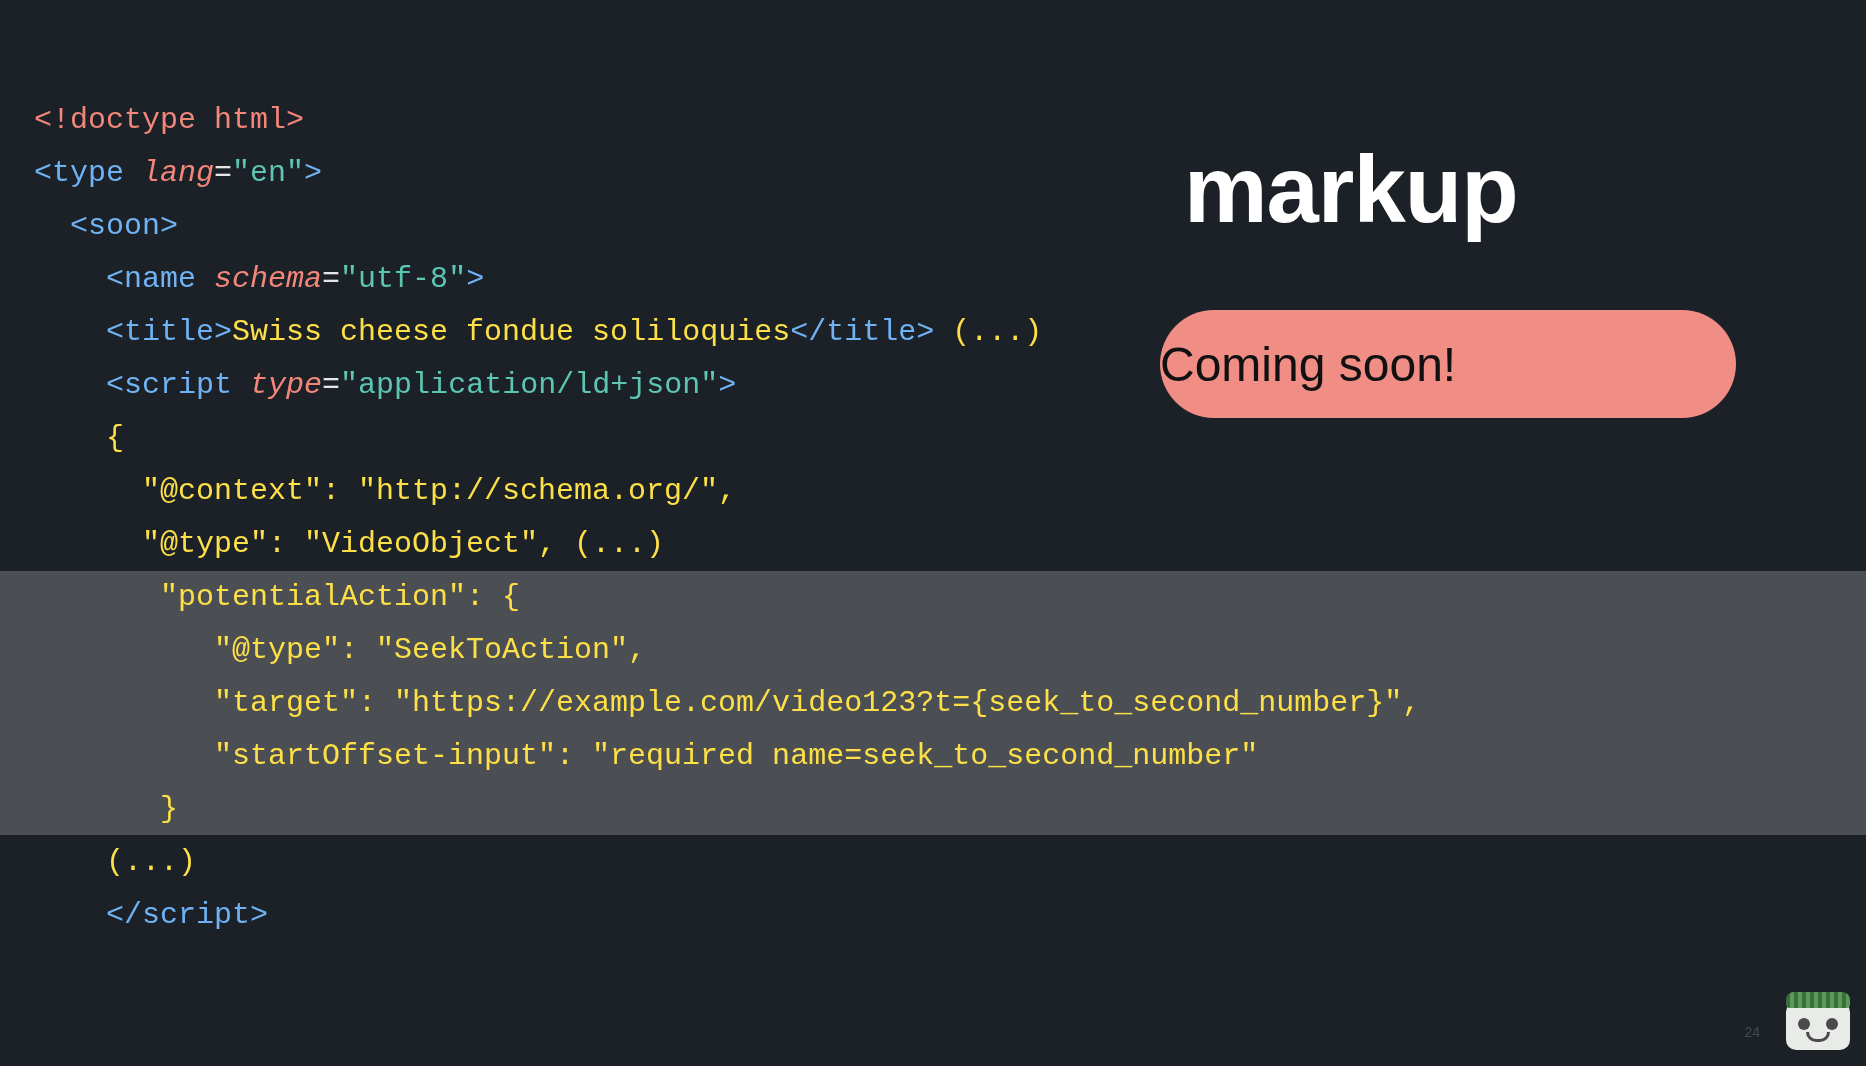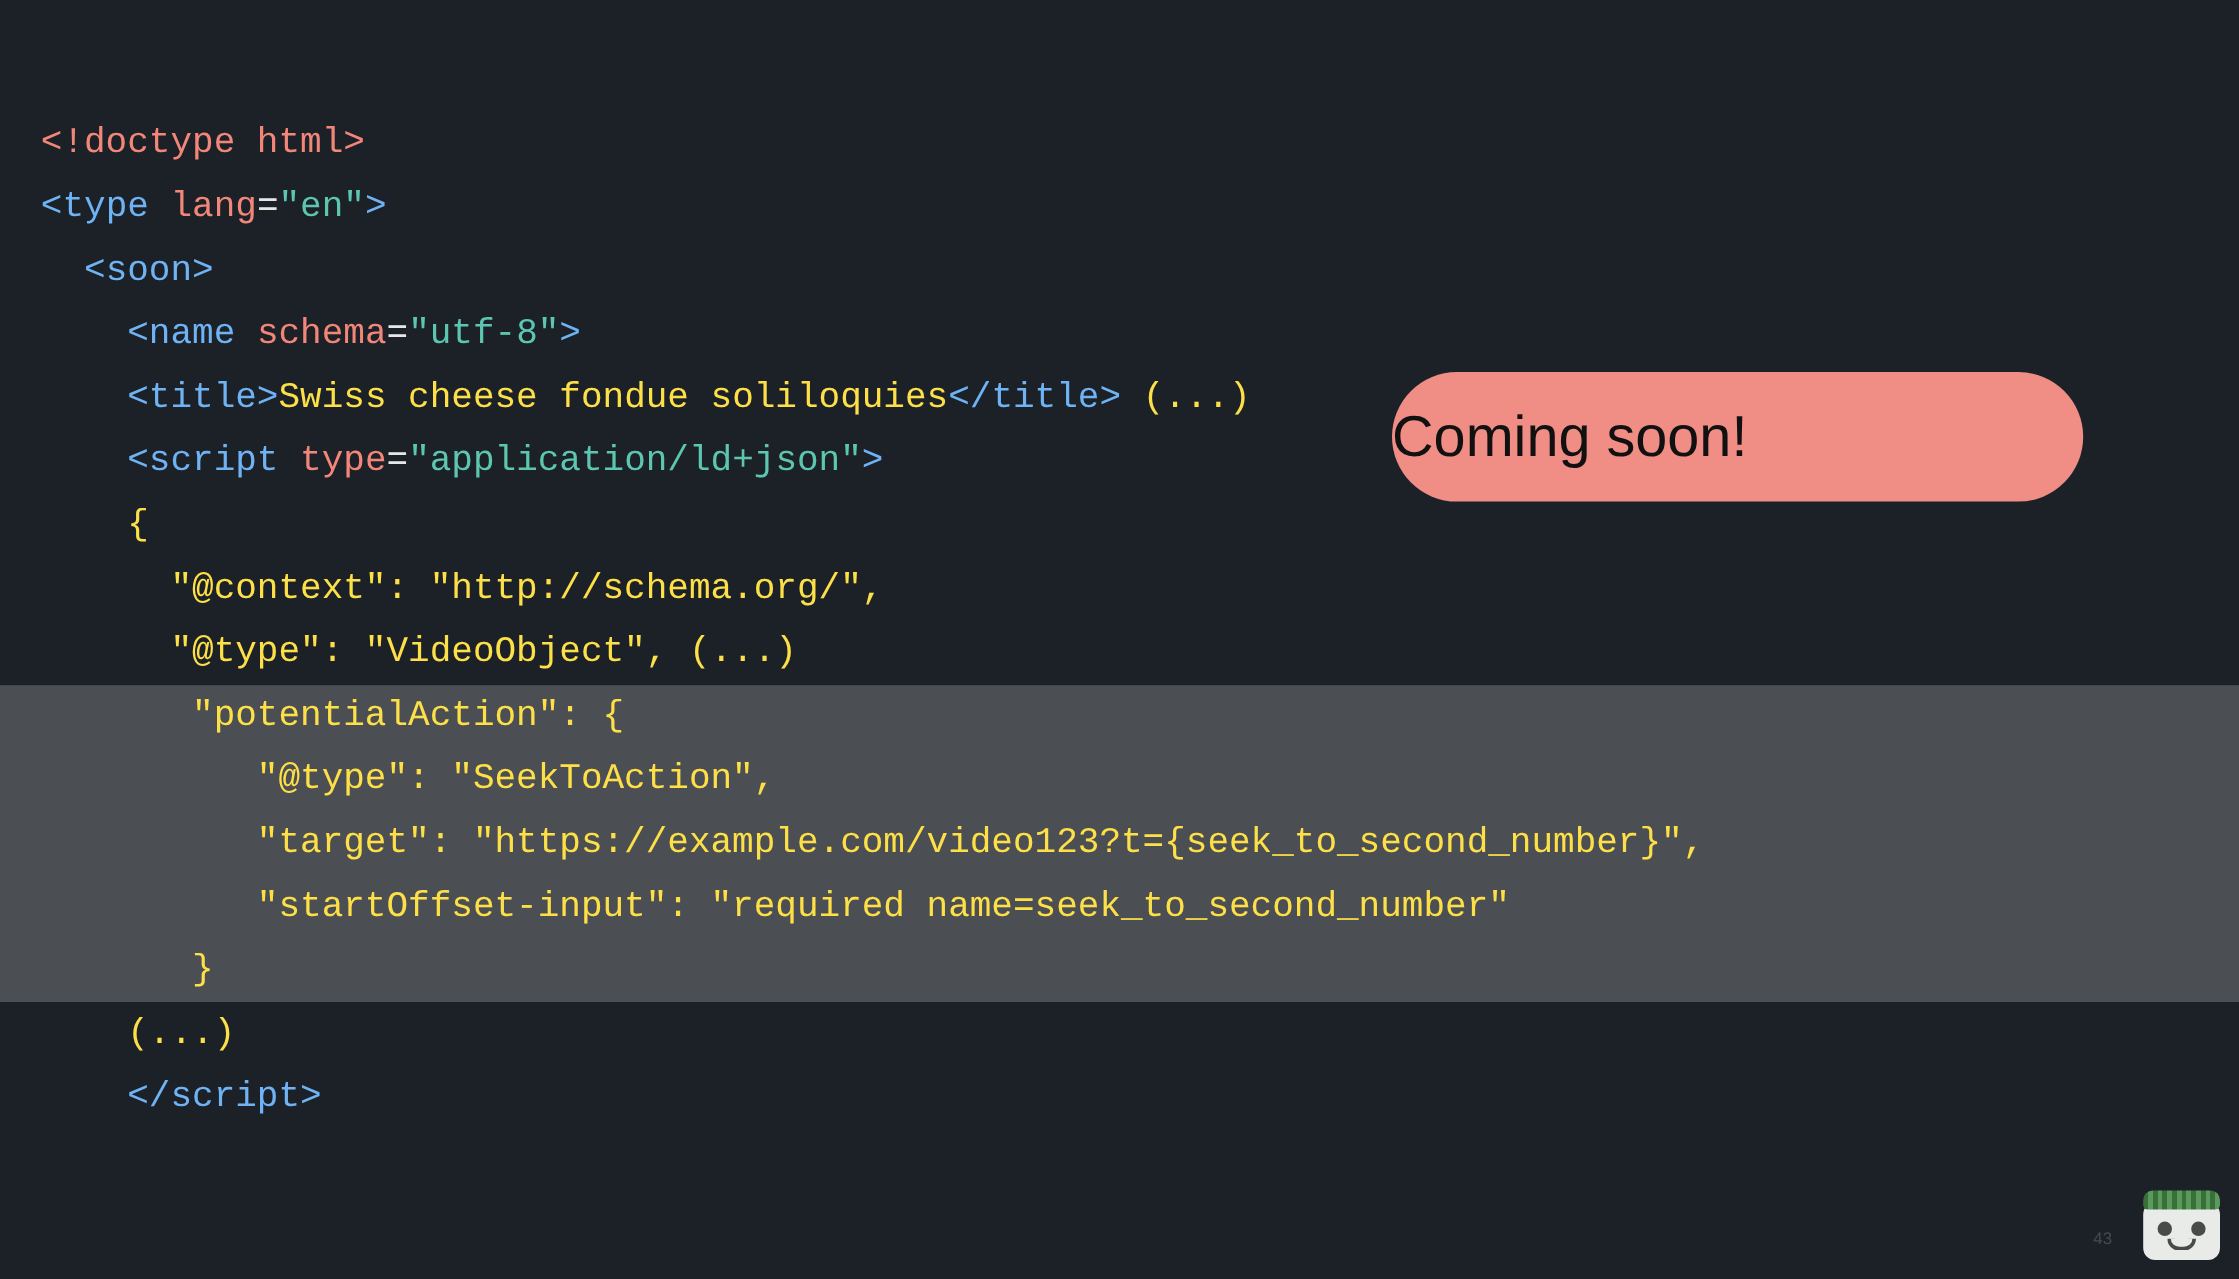--- a/index.html
+++ b/index.html
@@ -19,21 +19,21 @@
     left: 34px;
     top: 94px;
     font-family: "SFMono-Regular", Consolas, "Liberation Mono", Menlo, monospace;
     font-size: 30px;
     line-height: 53px;
     white-space: pre;
     color: #e6e6e6;
   }
   .c-red    { color: #f28779; margin-top: 41px; }  
   .c-blue   { color: #6fb3f4; }  
-  .c-attr   { color: #f28779; }  
+  .c-attr   { color: #f28779; font-style: italic; }  
   .c-str    { color: #5cc6b0; }  
   .c-text   { color: #fde047; }
 
   
   .highlight-band {
     position: absolute;
     left: 0;
     right: 0;
     top: 571px;   
     height: 264px;
@@ -138,27 +138,28 @@
     <span class="c-text">   "potentialAction": {</span>
     <span class="c-text">      "@type": "SeekToAction",</span>
     <span class="c-text">      "target": "https://example.com/video123?t={seek_to_second_number}",</span>
     <span class="c-text">      "startOffset-input": "required name=seek_to_second_number"</span>
     <span class="c-text">   }</span>
     <span class="c-text">(...)</span>
     <span class="c-blue">&lt;/</span><span class="c-blue">script</span><span class="c-blue">&gt;</span></div>
 
 <div class="headline">
   <br>
+  <span>markup</span>
 </div>
 
 <div class="pill">
   <span>Coming soon!</span>
 </div>
 
-<div class="page-num">43</div>
+<div class="page-num">24</div>
 
 <div class="bot">
   <div class="head"></div>
   <div class="hair"></div>
   <div class="eye l"></div>
   <div class="eye r"></div>
   <div class="mouth"></div>
 </div>
 
 </body></html>

